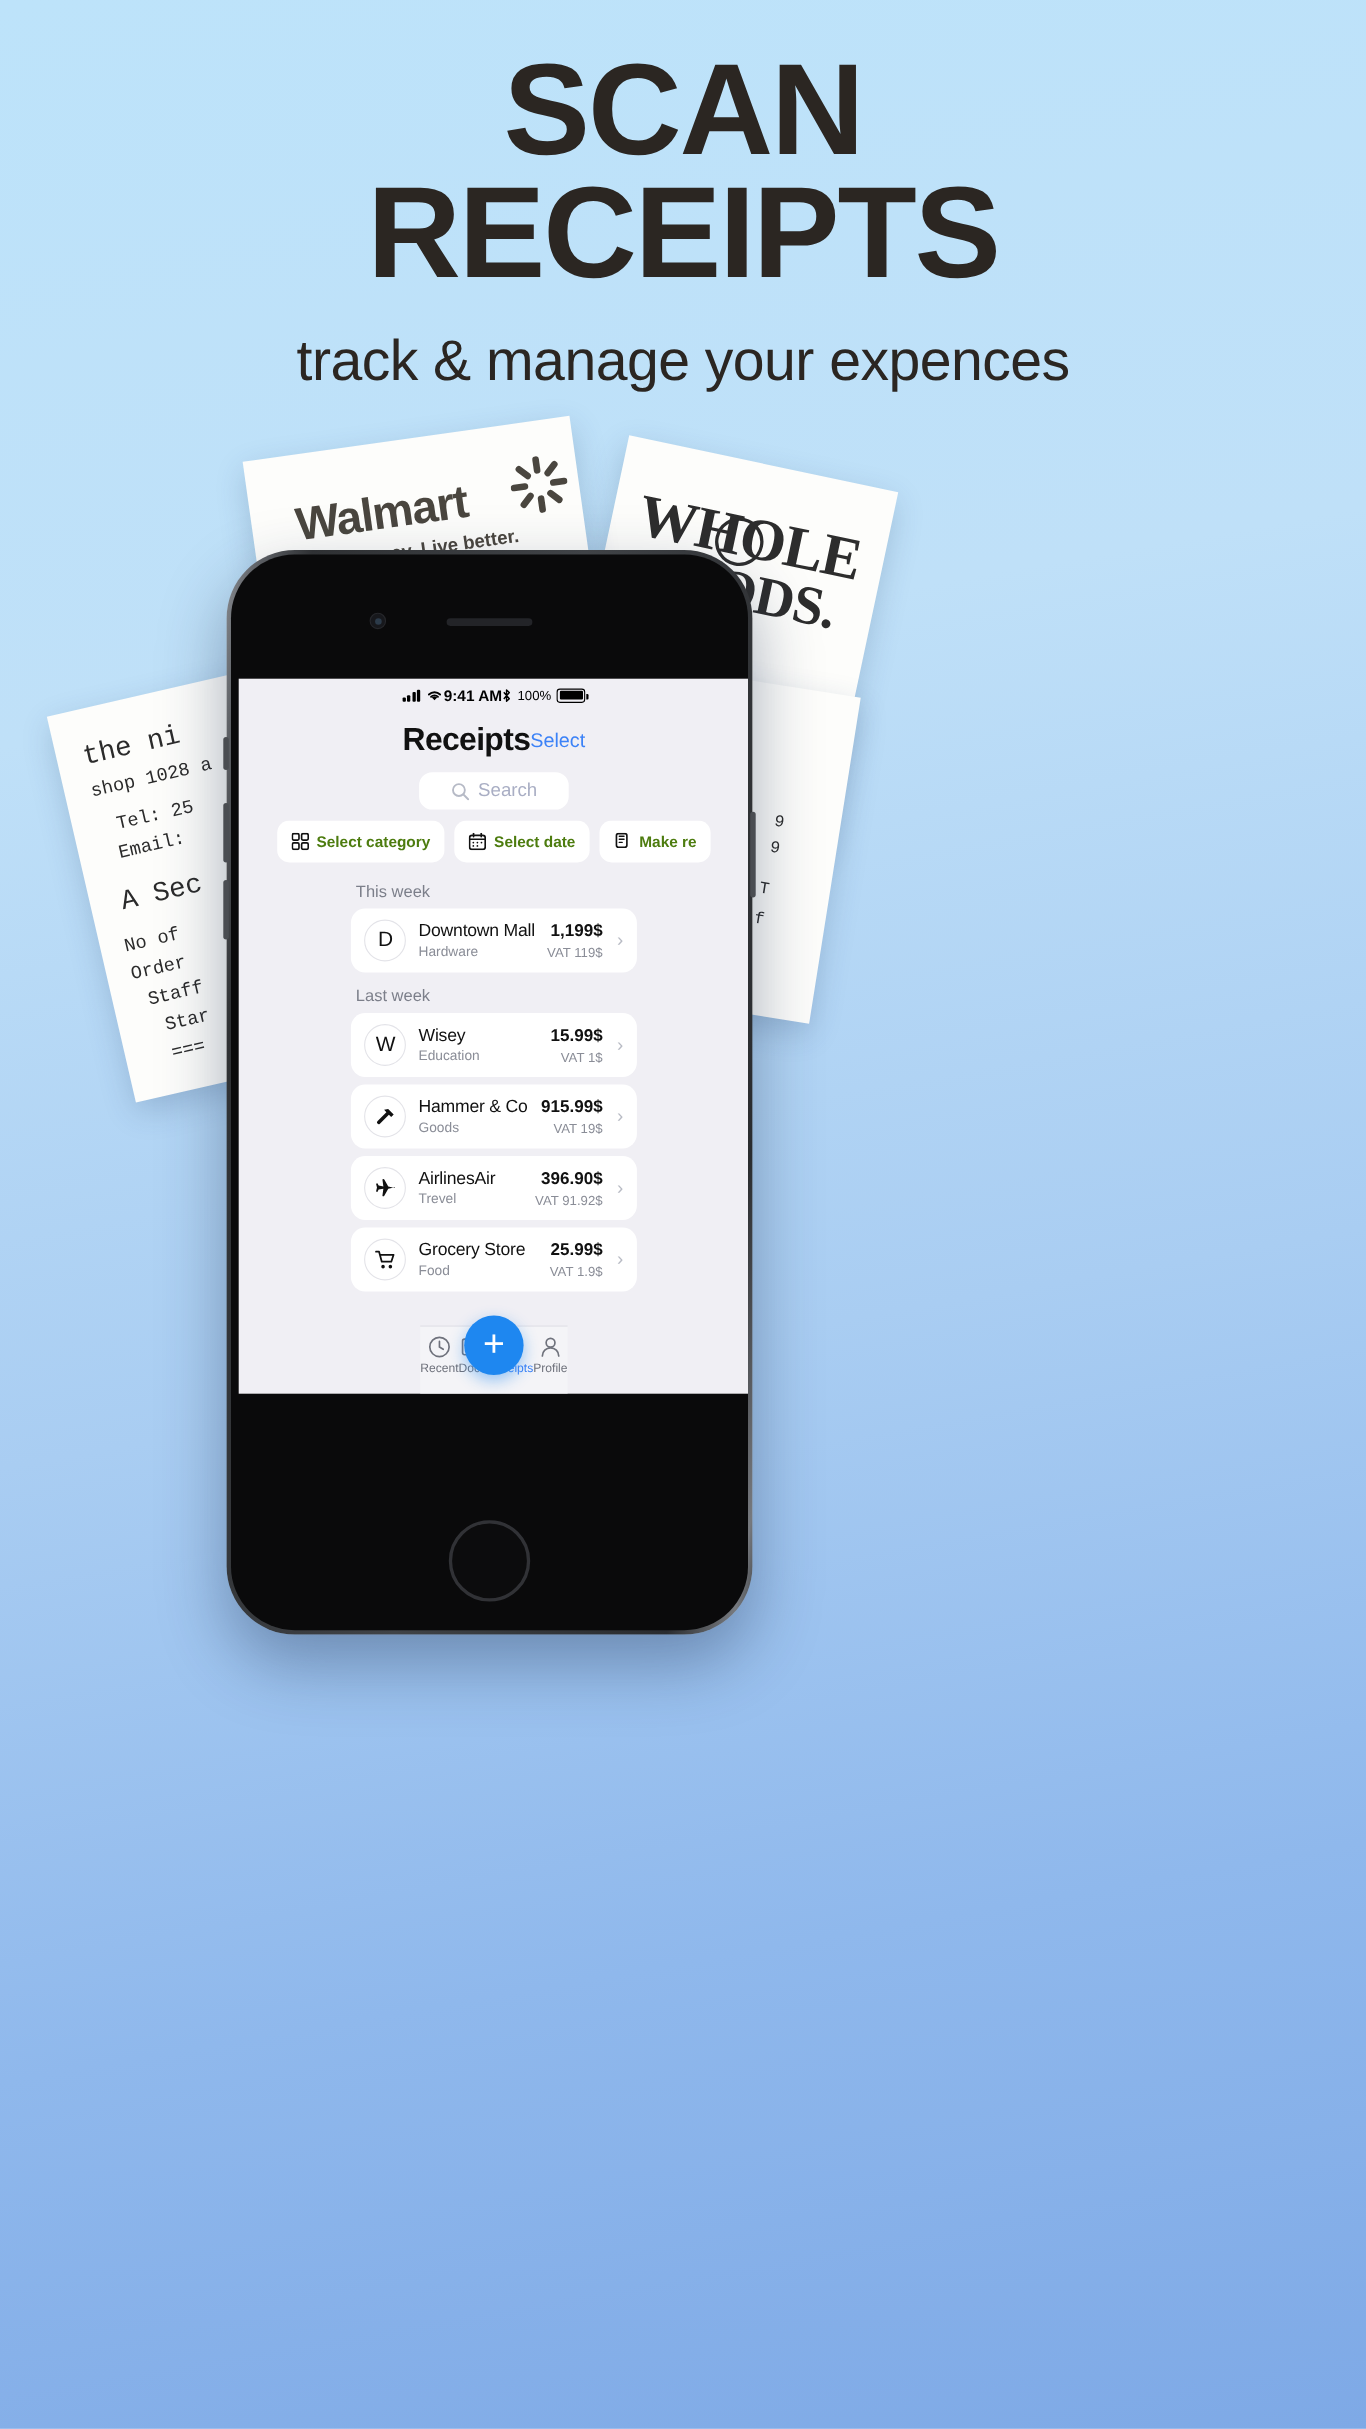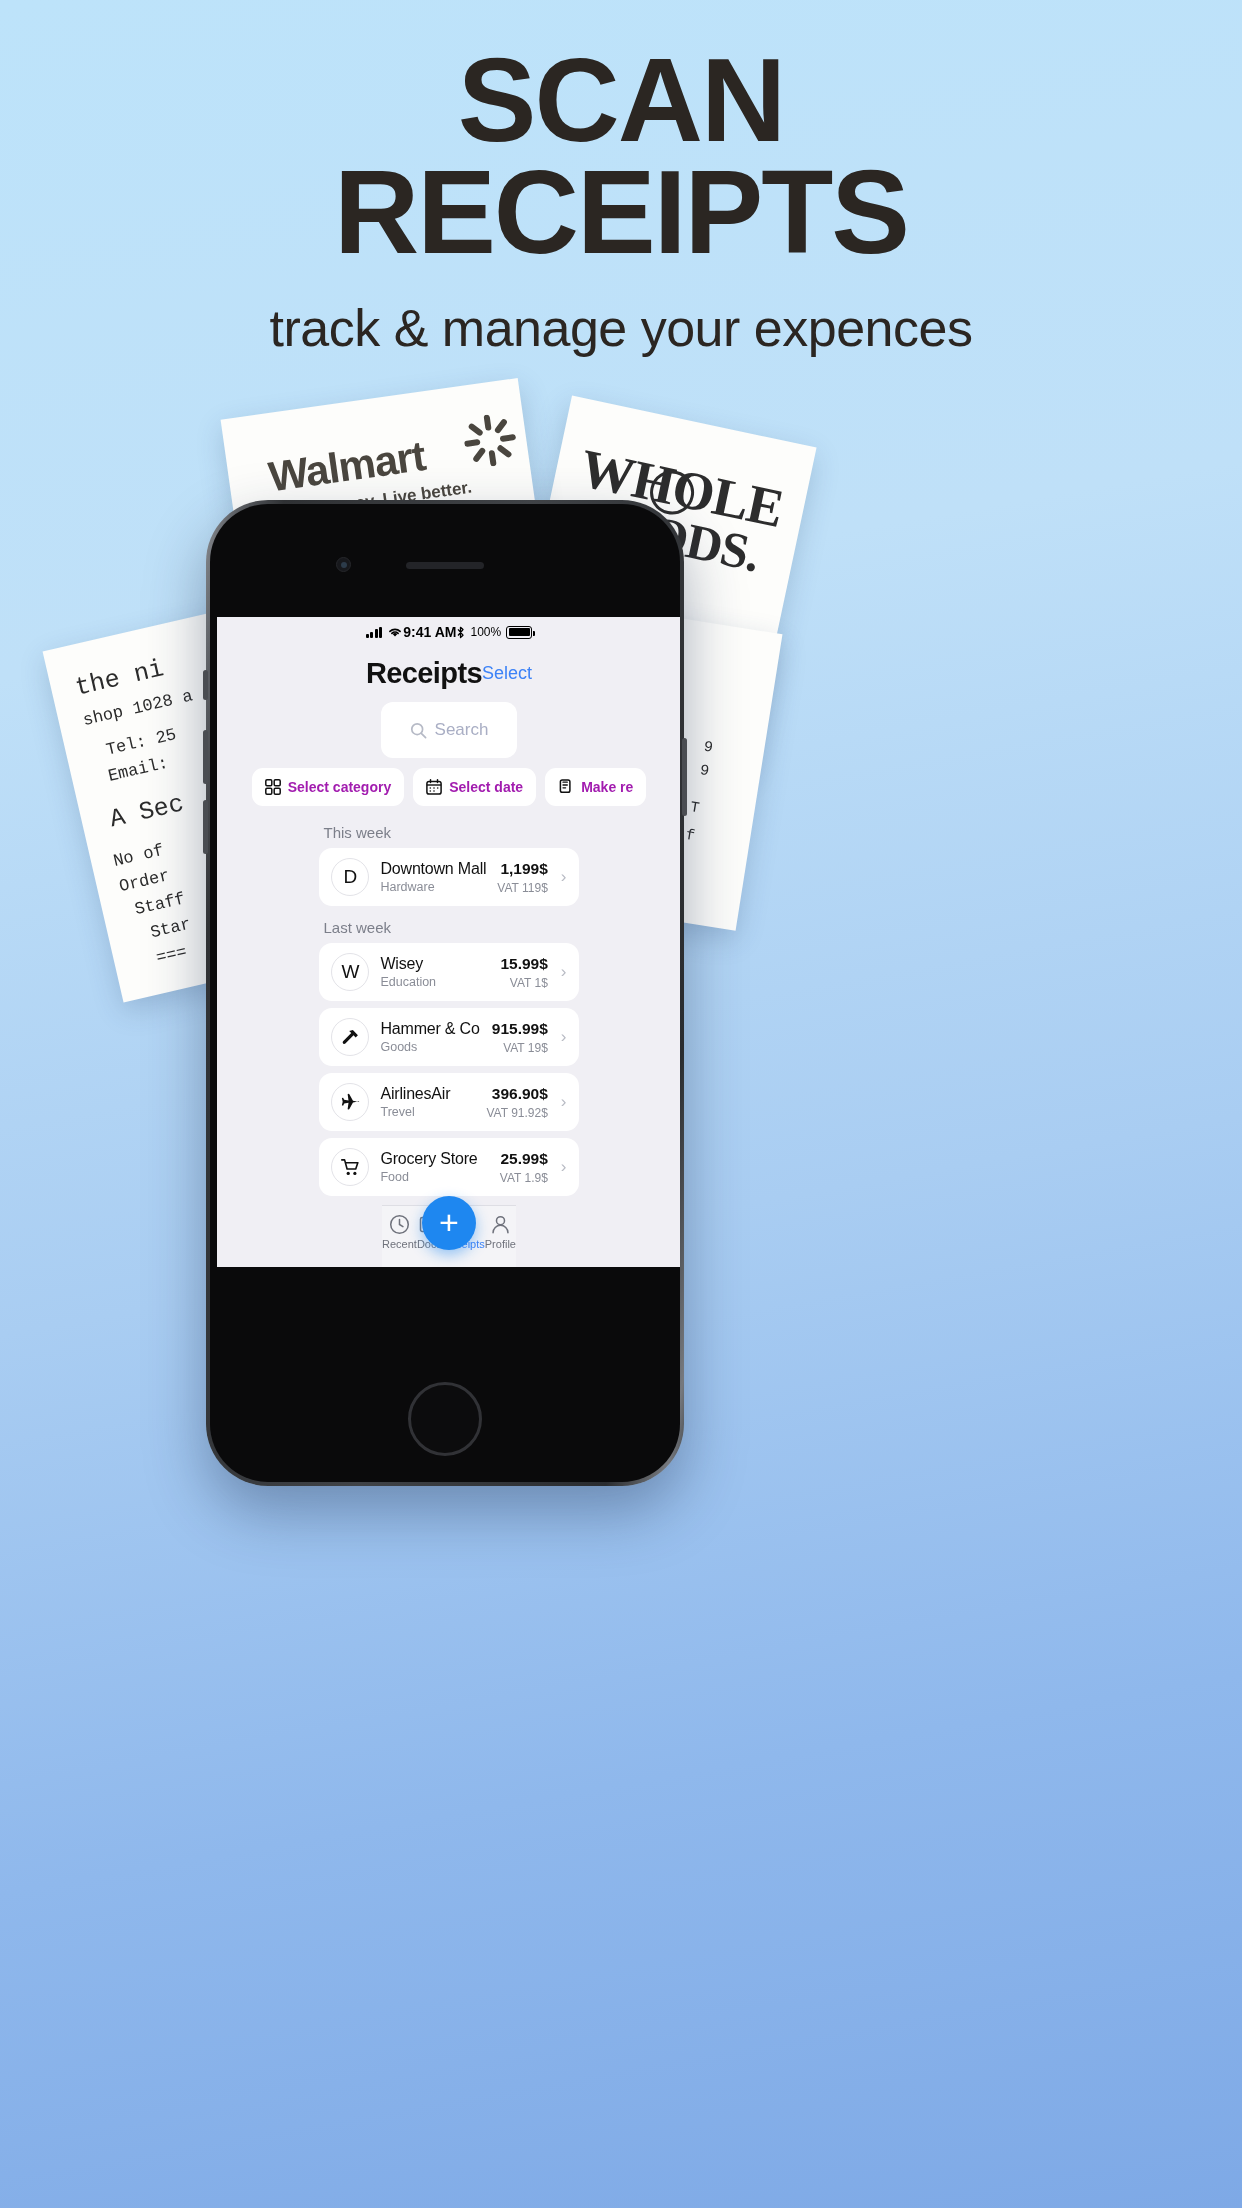--- a/index.html
+++ b/index.html
@@ -204,36 +204,36 @@
     display: flex; align-items: center; justify-content: space-between;
     padding: 10px 19px 12px 19px;
     flex: 0 0 auto;
   }
   .scr-title { font-size: 29px; font-weight: bold; color: #111; letter-spacing: -0.6px; }
   .scr-select { font-size: 18px; color: #3c82f7; font-weight: 500; }
 
   
   .search-wrap { padding: 0 17px 10px 17px; flex: 0 0 auto; }
   .search-box {
-    background: #fff; border-radius: 12px; height: 56px;
+    background: #fff; border-radius: 12px; height: 34px;
     display: flex; align-items: center; gap: 8px;
     padding: 0 29px;
   }
   .search-ph { font-size: 17px; color: #a9aec4; }
 
   
   .chips {
     display: flex; gap: 9px; padding: 0 17px 12px 17px;
     flex: 0 0 auto; overflow: hidden;
   }
   .chip {
     background: #fff; border-radius: 11px; height: 38px;
     display: flex; align-items: center; gap: 7px;
     padding: 0 13px; flex: 0 0 auto;
-    font-size: 14px; font-weight: bold; color: #a21caf;
+    font-size: 14px; font-weight: bold; color: #4d7c0f;
     white-space: nowrap;
   }
 
   
   .list-area { flex: 1 1 auto; overflow: hidden; padding-bottom: 4px; }
   .group-label {
     font-size: 15px; color: #7c7f8a;
     padding: 6px 21px 7px 21px;
   }
   .card {

